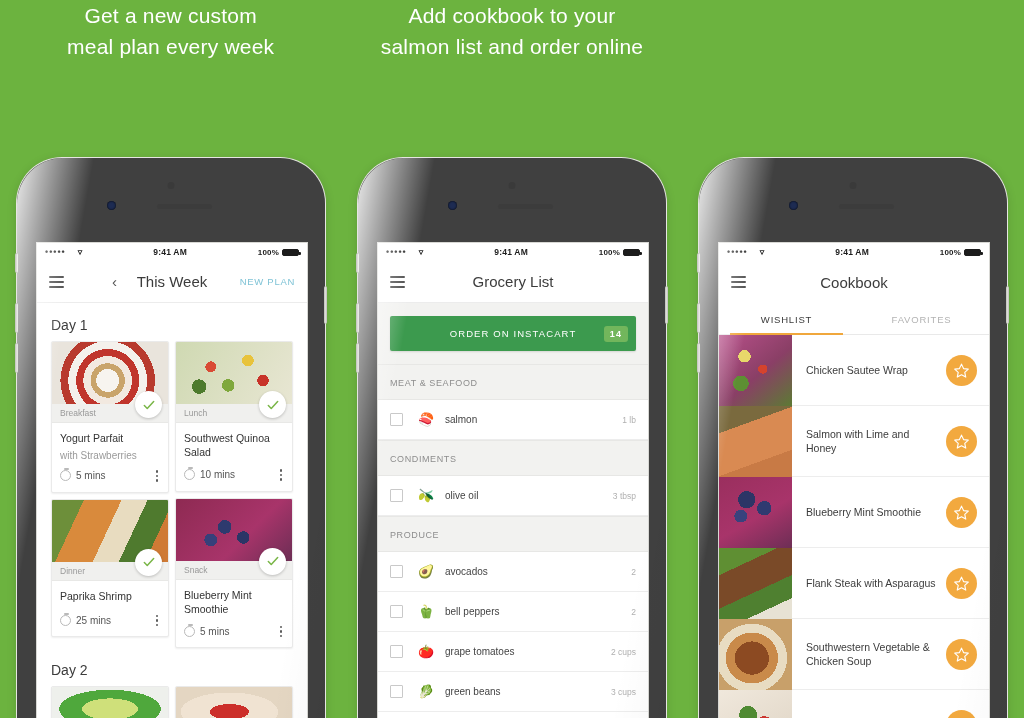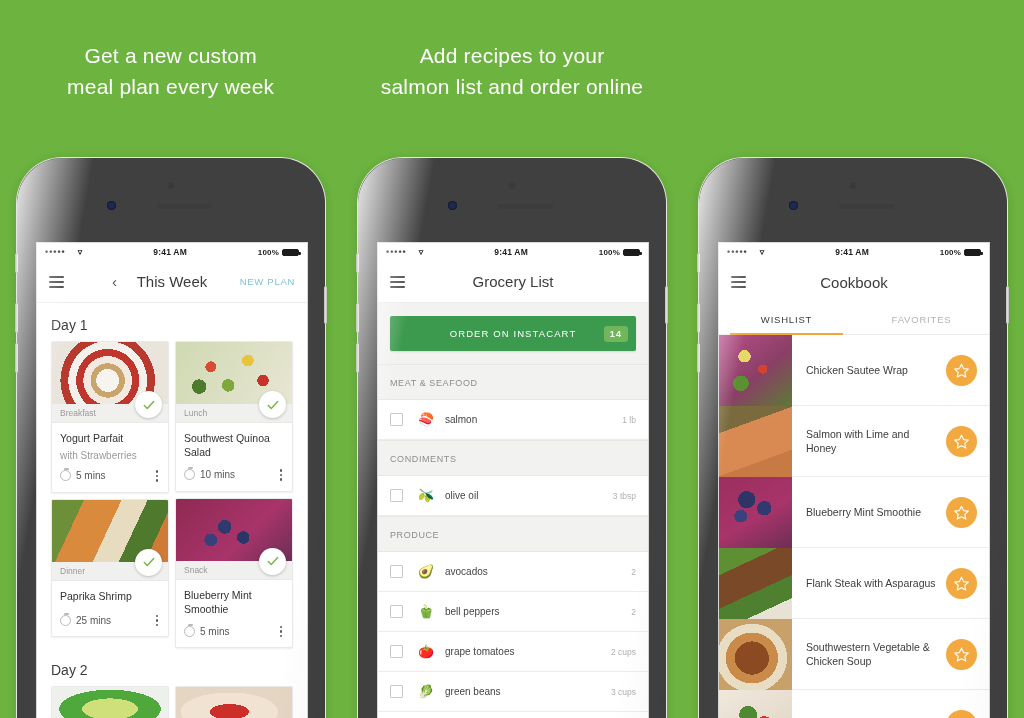--- a/index.html
+++ b/index.html
@@ -11,21 +11,21 @@
   body { background: #6cb33f; position: relative; }
 
   
   .headlines {
     position: absolute; top: 0; left: 0; width: 1024px; height: 155px;
     display: flex;
   }
   .headline {
     flex: 1 1 0; text-align: center; color: #ffffff;
     font-size: 21px; line-height: 31px; font-weight: 400;
-    padding-top: 40px; letter-spacing: .2px;
+    letter-spacing: .2px;
   }
   .headline .l2 { display: block; }
 
   
   .phones {
     position: absolute; top: 157px; left: 0; width: 1024px; height: 561px;
     display: flex; justify-content: space-between; padding: 0 16px;
   }
   .phone {
     position: relative;
@@ -195,21 +195,21 @@
 </style>
 </head>
 <body>
 
 <div class="headlines">
   <div class="headline">
     <span>Get a new custom</span>
     <span class="l2">meal plan every week</span>
   </div>
   <div class="headline">
-    <span>Add recipes to your</span>
+    <span>Add cookbook to your</span>
     <span class="l2">salmon list and order online</span>
   </div>
   <div class="headline">
   </div>
 </div>
 
 <div class="phones">
 
   <div class="phone">
     <div class="cam"></div>

